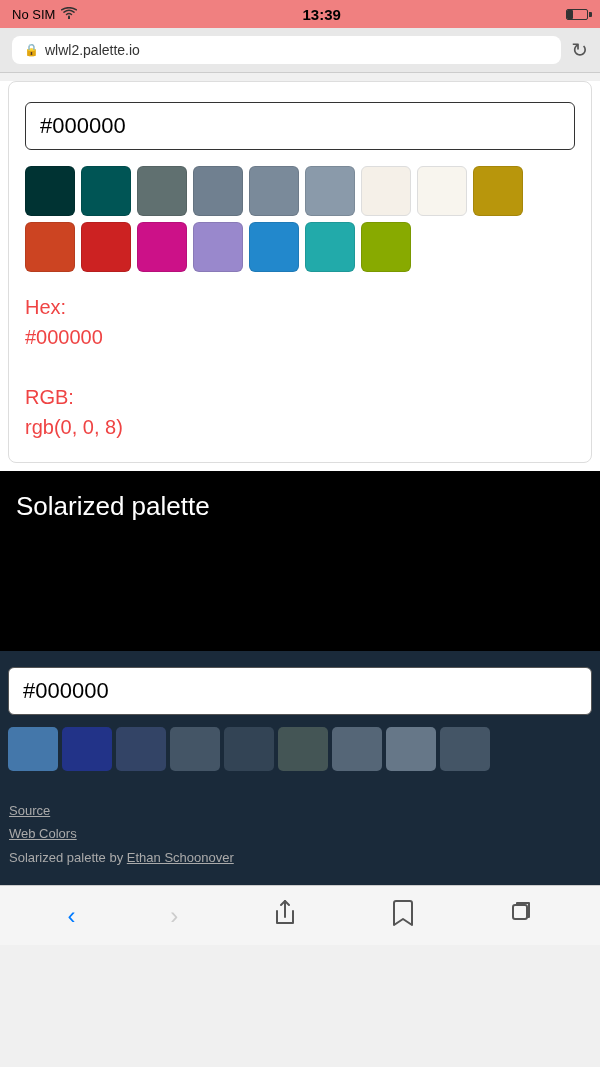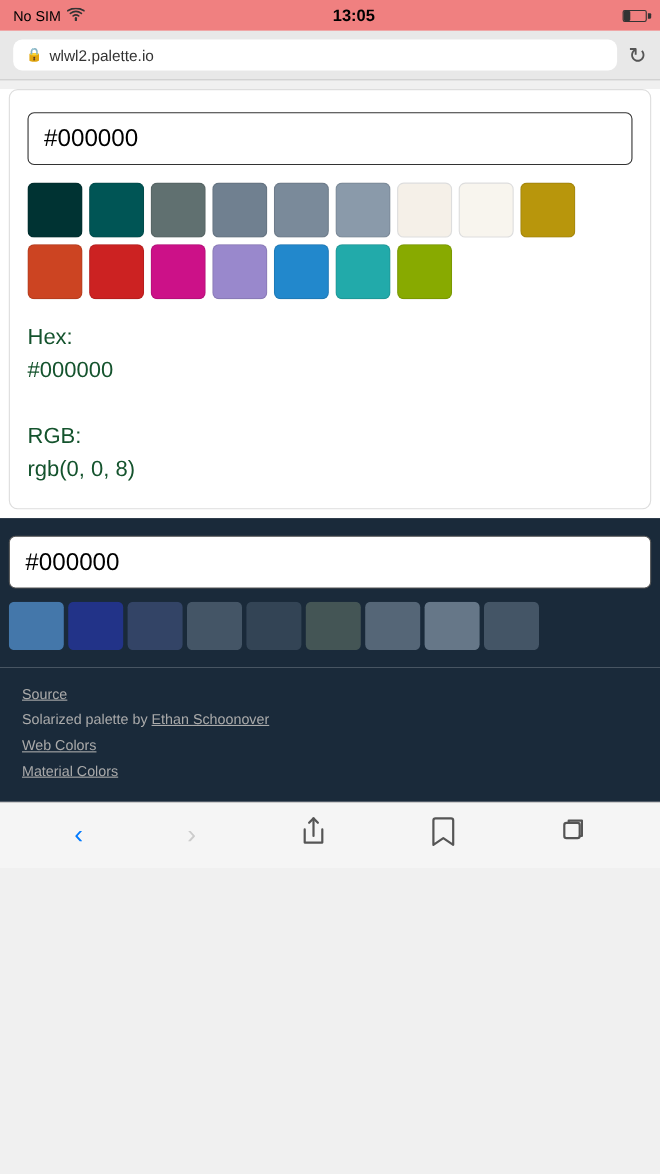--- a/index.html
+++ b/index.html
@@ -81,21 +81,21 @@
     }
     .swatch {
       width: 50px;
       height: 50px;
       border-radius: 6px;
       cursor: pointer;
       border: 1px solid rgba(0,0,0,0.1);
     }
 
     
-    .color-info { font-size: 20px; line-height: 1.5; color: #14532d; }
+    .color-info { font-size: 20px; line-height: 1.5; color: #ef4444; }
 
     
     .black-section {
       background: #000;
       padding: 20px 16px;
       color: white;
       min-height: 180px;
     }
     .palette-title { font-size: 26px; font-weight: 400; color: white; margin-bottom: 12px; }
     .hex-input-dark-wrapper {
@@ -125,21 +125,21 @@
       width: 50px;
       height: 44px;
       border-radius: 5px;
       cursor: pointer;
       flex-shrink: 0;
     }
 
     
     .footer {
       background: #1a2a3a;
-      padding: 12px 20px 16px;
+      padding: 12px 9px 16px;
       color: #aaa;
       font-size: 13px;
       line-height: 1.8;
     }
     .footer a { color: #aaa; text-decoration: underline; }
 
     
     .browser-bottom {
       background: #f5f5f5;
       border-top: 1px solid #ccc;
@@ -161,21 +161,21 @@
     <span>No SIM</span>
     <span>
       <svg width="16" height="12" viewBox="0 0 16 12" fill="none">
         <path d="M8 9.5 L8 11.5" stroke="#333" stroke-width="2" stroke-linecap="round"></path>
         <path d="M5.5 7.5 Q8 5.5 10.5 7.5" stroke="#333" stroke-width="1.5" fill="none" stroke-linecap="round"></path>
         <path d="M3 5.2 Q8 1.5 13 5.2" stroke="#333" stroke-width="1.5" fill="none" stroke-linecap="round"></path>
         <path d="M0.5 2.8 Q8 -1.5 15.5 2.8" stroke="#333" stroke-width="1.5" fill="none" stroke-linecap="round"></path>
       </svg>
     </span>
   </div>
-  <div class="status-center">13:05</div>
+  <div class="status-center">13:39</div>
   <div class="status-right">
     <div class="battery-icon">
       <div class="battery-fill"></div>
     </div>
   </div>
 </div>
 
 <div class="address-bar">
   <div class="address-url">
     <span class="lock-icon">🔒</span>
@@ -216,20 +216,23 @@
         <span>#000000</span>
       </div>
       <br>
       <div>
         <span>RGB:</span><br>
         <span>rgb(0, 0, 8)</span>
       </div>
     </div>
   </div>
 
+  <div class="black-section">
+    <div class="palette-title">Solarized palette</div>
+  </div>
 
   <div style="background:#1a2a3a; padding: 16px 8px;">
     <div class="hex-input-dark-wrapper">
       <input class="hex-input-dark" type="text" value="#000000" style="">
     </div>
 
     <div class="dark-swatches">
       <div class="dark-swatch" style="background:#4477aa;"></div>
       <div class="dark-swatch" style="background:#223388;"></div>
       <div class="dark-swatch" style="background:#334466;"></div>
@@ -237,25 +240,24 @@
       <div class="dark-swatch" style="background:#334455;"></div>
       <div class="dark-swatch" style="background:#445555;"></div>
       <div class="dark-swatch" style="background:#556677;"></div>
       <div class="dark-swatch" style="background:#667788;"></div>
       <div class="dark-swatch" style="background:#445566;"></div>
     </div>
   </div>
 
   <div class="footer">
     <div><a href="#">Source</a></div>
+    <div><a href="#">Web Colors</a></div>
     <div>
       <span>Solarized palette by </span><a href="#">Ethan Schoonover</a>
     </div>
-    <div><a href="#">Web Colors</a></div>
-    <div><a href="#">Material Colors</a></div>
   </div>
 
 </div>
 
 <div class="browser-bottom">
   <button class="nav-btn">‹</button>
   <button class="nav-btn disabled nav-btn-dark">›</button>
   <button class="nav-btn nav-btn-dark">
     <svg width="24" height="28" viewBox="0 0 24 28" fill="none" stroke="#555" stroke-width="2" stroke-linecap="round" stroke-linejoin="round">
       <polyline points="8,6 12,2 16,6"></polyline>

